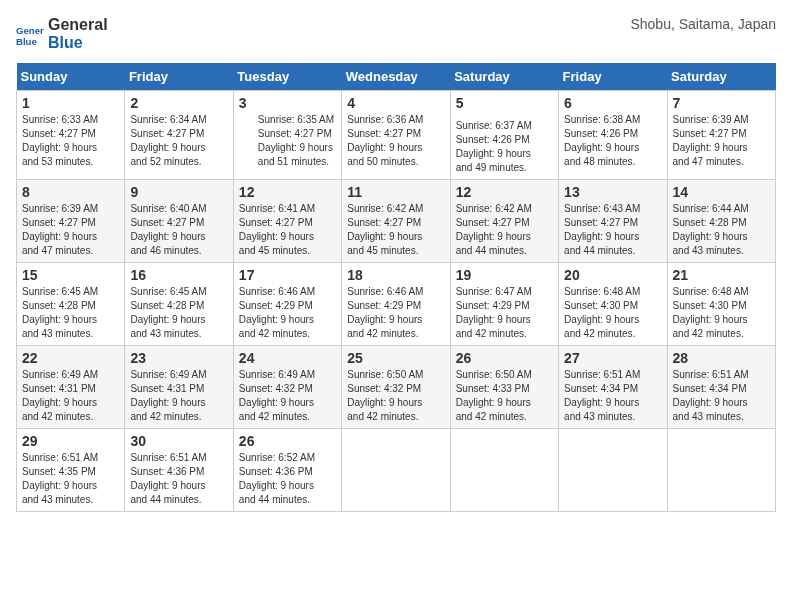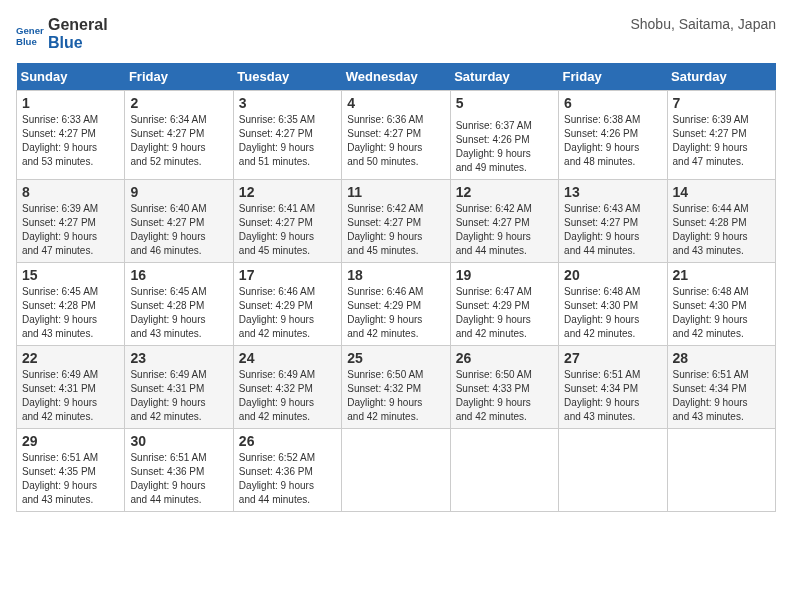--- a/index.html
+++ b/index.html
@@ -123,21 +123,21 @@
         </td>
         <td>
           <span class="day-number">2</span>
           <div class="day-info" style="white-space: pre-line;">Sunrise: 6:34 AM
 Sunset: 4:27 PM
 Daylight: 9 hours
 and 52 minutes.</div>
         </td>
         <td>
           <span class="day-number">3</span>
-          <div class="day-info" style="white-space: pre-line;">Sunrise: 6:35 AM
+          <div class="day-info" style="white-space: pre-line; margin-left: 19px;">Sunrise: 6:35 AM
 Sunset: 4:27 PM
 Daylight: 9 hours
 and 51 minutes.</div>
         </td>
         <td>
           <span class="day-number">4</span>
           <div class="day-info" style="white-space: pre-line;">Sunrise: 6:36 AM
 Sunset: 4:27 PM
 Daylight: 9 hours
 and 50 minutes.</div>

